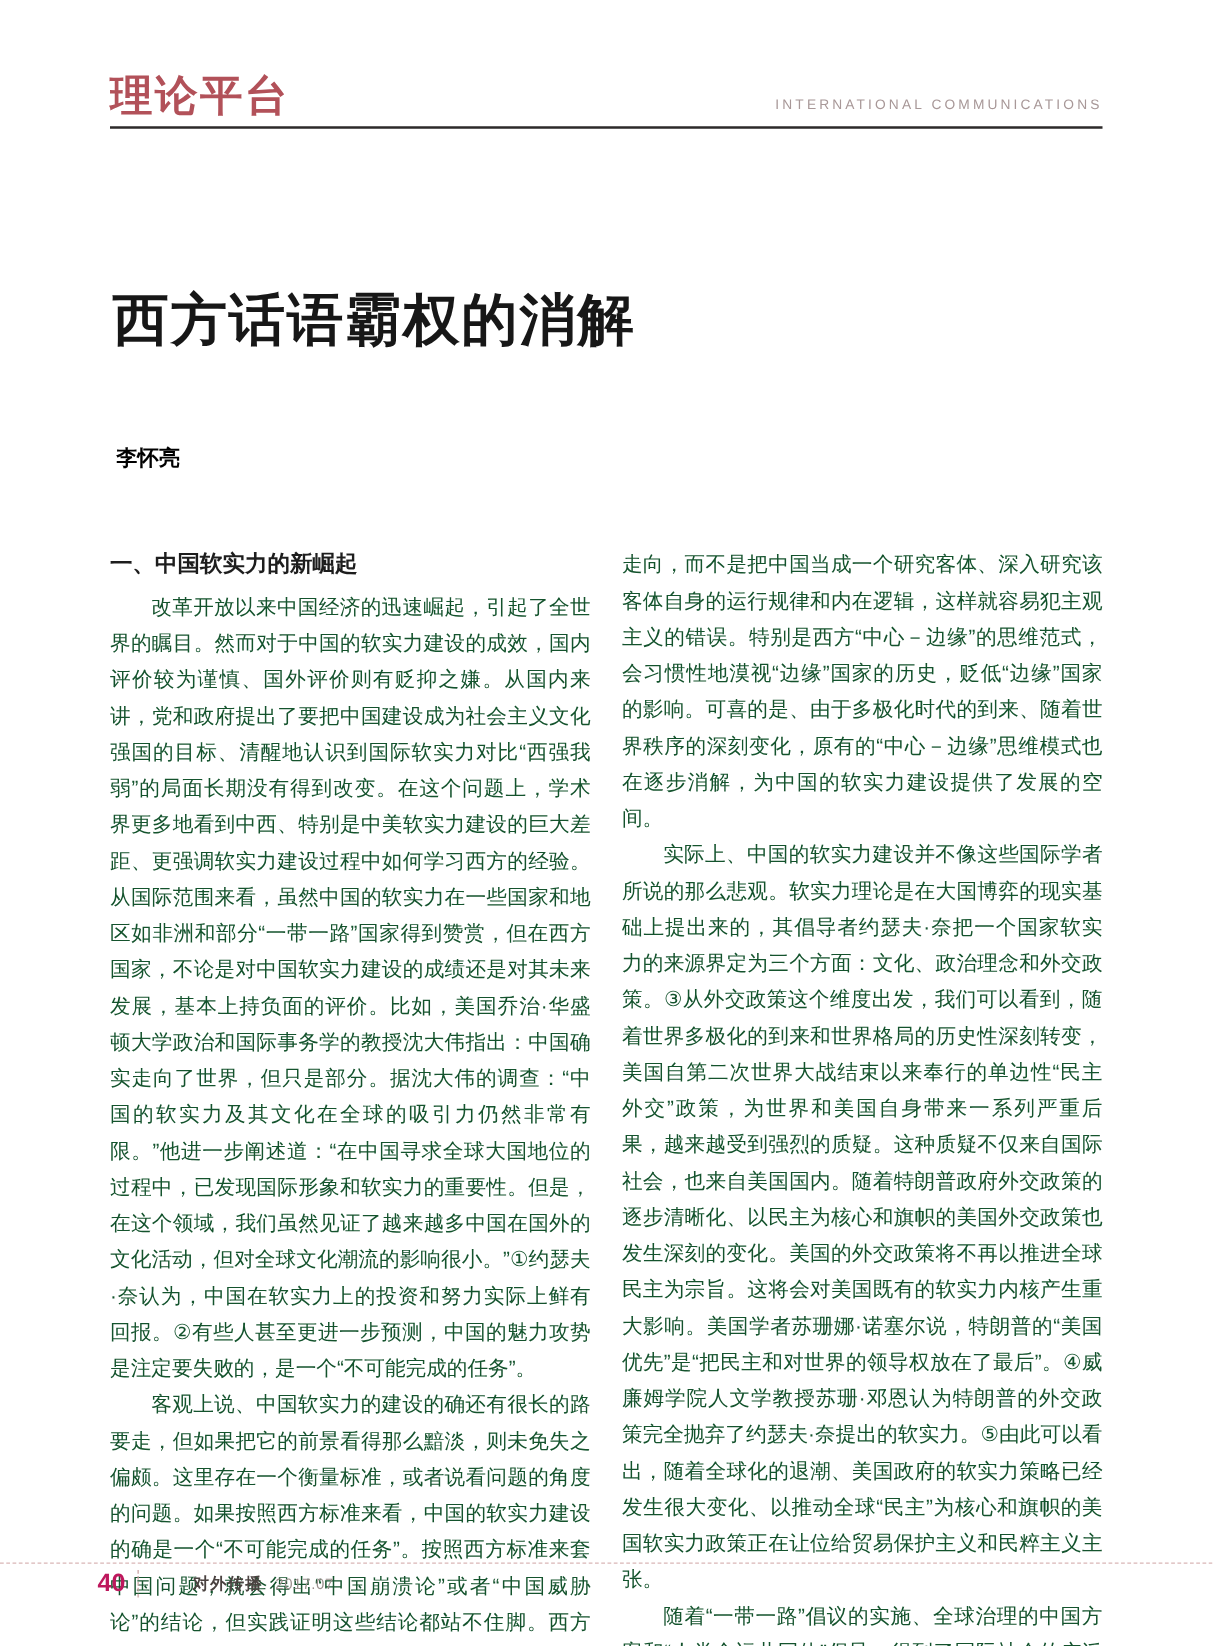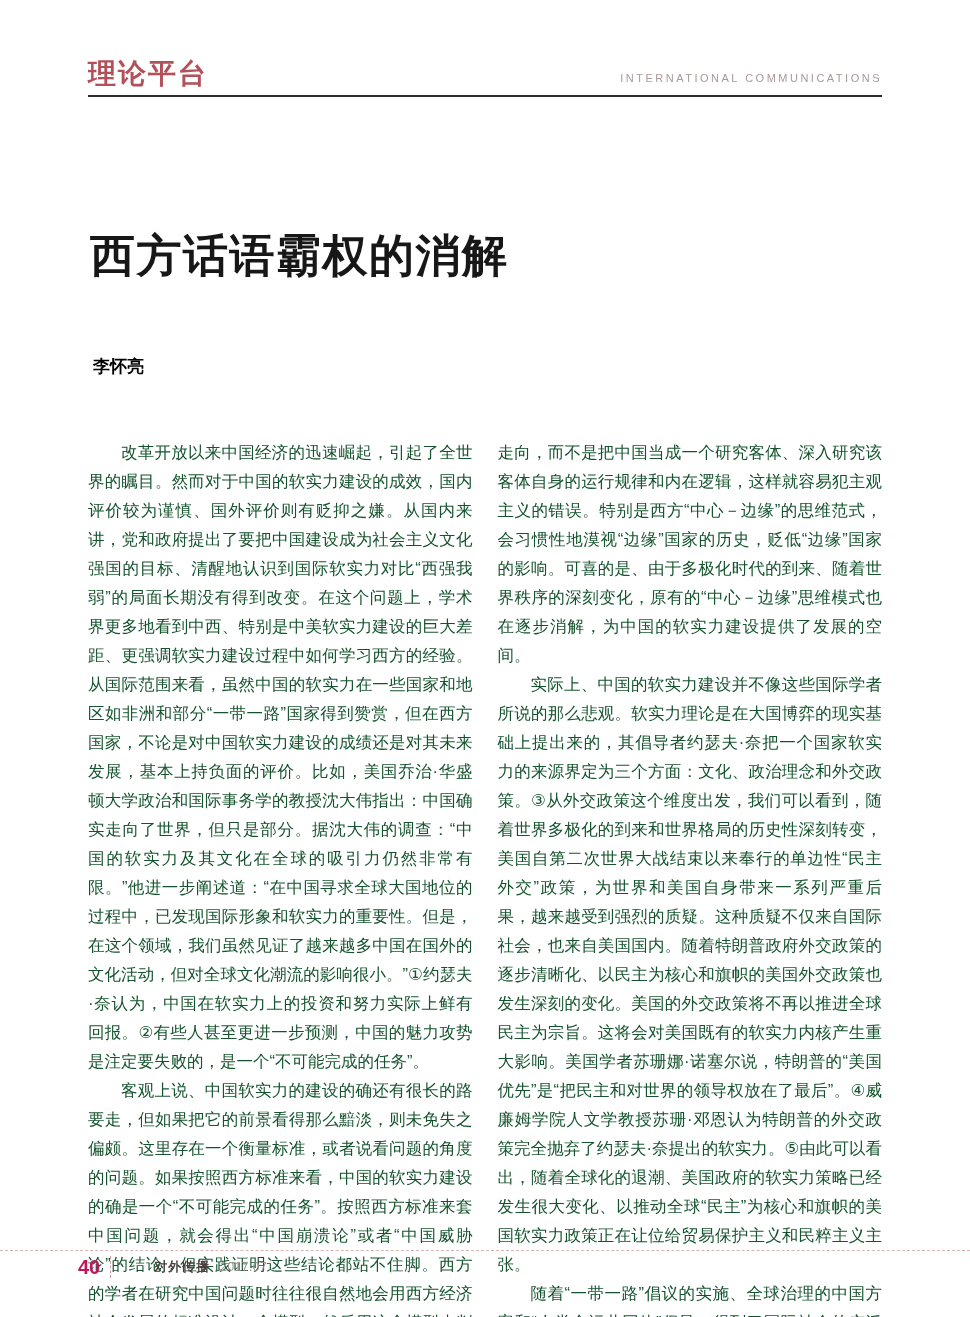--- a/index.html
+++ b/index.html
@@ -10,21 +10,21 @@
   }
   .page{width:970px;height:1317px;position:relative;background:#ffffff;}
 
   
   .masthead{
     position:absolute;left:88px;right:88px;top:60px;
     display:flex;justify-content:space-between;align-items:flex-end;
     border-bottom:2px solid #2c2a2a;padding-bottom:7px;
   }
   .section-label{
-    color:#b25159;font-size:28px;font-weight:900;letter-spacing:2px;
+    color:#b25159;font-size:34px;font-weight:900;letter-spacing:2px;
     line-height:1;
   }
   .journal-en{
     color:#a89898;font-size:11px;letter-spacing:2.5px;font-weight:500;
     padding-bottom:4px;
   }
 
   
   .article-title{
     position:absolute;left:90px;top:196px;width:700px;
@@ -83,20 +83,21 @@
     <span>西方话语霸权的消解</span><br>
   </h1>
 
   <div class="byline">
     <span class="author-name">李怀亮</span>
   </div>
 
   <div class="columns">
 
     <div class="col">
+      <h2 class="col-heading">一、中国软实力的新崛起</h2>
       <p class="indent">改革开放以来中国经济的迅速崛起，引起了全世界的瞩目。然而对于中国的软实力建设的成效，国内评价较为谨慎、国外评价则有贬抑之嫌。从国内来讲，党和政府提出了要把中国建设成为社会主义文化强国的目标、清醒地认识到国际软实力对比“西强我弱”的局面长期没有得到改变。在这个问题上，学术界更多地看到中西、特别是中美软实力建设的巨大差距、更强调软实力建设过程中如何学习西方的经验。从国际范围来看，虽然中国的软实力在一些国家和地区如非洲和部分“一带一路”国家得到赞赏，但在西方国家，不论是对中国软实力建设的成绩还是对其未来发展，基本上持负面的评价。比如，美国乔治·华盛顿大学政治和国际事务学的教授沈大伟指出：中国确实走向了世界，但只是部分。据沈大伟的调查：“中国的软实力及其文化在全球的吸引力仍然非常有限。”他进一步阐述道：“在中国寻求全球大国地位的过程中，已发现国际形象和软实力的重要性。但是，在这个领域，我们虽然见证了越来越多中国在国外的文化活动，但对全球文化潮流的影响很小。”①约瑟夫·奈认为，中国在软实力上的投资和努力实际上鲜有回报。②有些人甚至更进一步预测，中国的魅力攻势是注定要失败的，是一个“不可能完成的任务”。</p>
       <p class="indent">客观上说、中国软实力的建设的确还有很长的路要走，但如果把它的前景看得那么黯淡，则未免失之偏颇。这里存在一个衡量标准，或者说看问题的角度的问题。如果按照西方标准来看，中国的软实力建设的确是一个“不可能完成的任务”。按照西方标准来套中国问题，就会得出“中国崩溃论”或者“中国威胁论”的结论，但实践证明这些结论都站不住脚。西方的学者在研究中国问题时往往很自然地会用西方经济社会发展的标准设计一个模型，然后用这个模型来判断中国政治、经济和社会的未来</p>
     </div>
 
     <div class="col">
       <p>走向，而不是把中国当成一个研究客体、深入研究该客体自身的运行规律和内在逻辑，这样就容易犯主观主义的错误。特别是西方“中心－边缘”的思维范式，会习惯性地漠视“边缘”国家的历史，贬低“边缘”国家的影响。可喜的是、由于多极化时代的到来、随着世界秩序的深刻变化，原有的“中心－边缘”思维模式也在逐步消解，为中国的软实力建设提供了发展的空间。</p>
       <p class="indent">实际上、中国的软实力建设并不像这些国际学者所说的那么悲观。软实力理论是在大国博弈的现实基础上提出来的，其倡导者约瑟夫·奈把一个国家软实力的来源界定为三个方面：文化、政治理念和外交政策。③从外交政策这个维度出发，我们可以看到，随着世界多极化的到来和世界格局的历史性深刻转变，美国自第二次世界大战结束以来奉行的单边性“民主外交”政策，为世界和美国自身带来一系列严重后果，越来越受到强烈的质疑。这种质疑不仅来自国际社会，也来自美国国内。随着特朗普政府外交政策的逐步清晰化、以民主为核心和旗帜的美国外交政策也发生深刻的变化。美国的外交政策将不再以推进全球民主为宗旨。这将会对美国既有的软实力内核产生重大影响。美国学者苏珊娜·诺塞尔说，特朗普的“美国优先”是“把民主和对世界的领导权放在了最后”。④威廉姆学院人文学教授苏珊·邓恩认为特朗普的外交政策完全抛弃了约瑟夫·奈提出的软实力。⑤由此可以看出，随着全球化的退潮、美国政府的软实力策略已经发生很大变化、以推动全球“民主”为核心和旗帜的美国软实力政策正在让位给贸易保护主义和民粹主义主张。</p>
       <p class="indent">随着“一带一路”倡议的实施、全球治理的中国方案和“人类命运共同体”倡导、得到了国际社会的广泛欢迎。习近平主席2017年1月17日在达沃斯世界经济论坛发表演讲之后，BBC的报道引用研究全球化问题的专家的观点认为，“中国领导人提出‘人类命运共同体’的倡导符合</p>
     </div>
 

